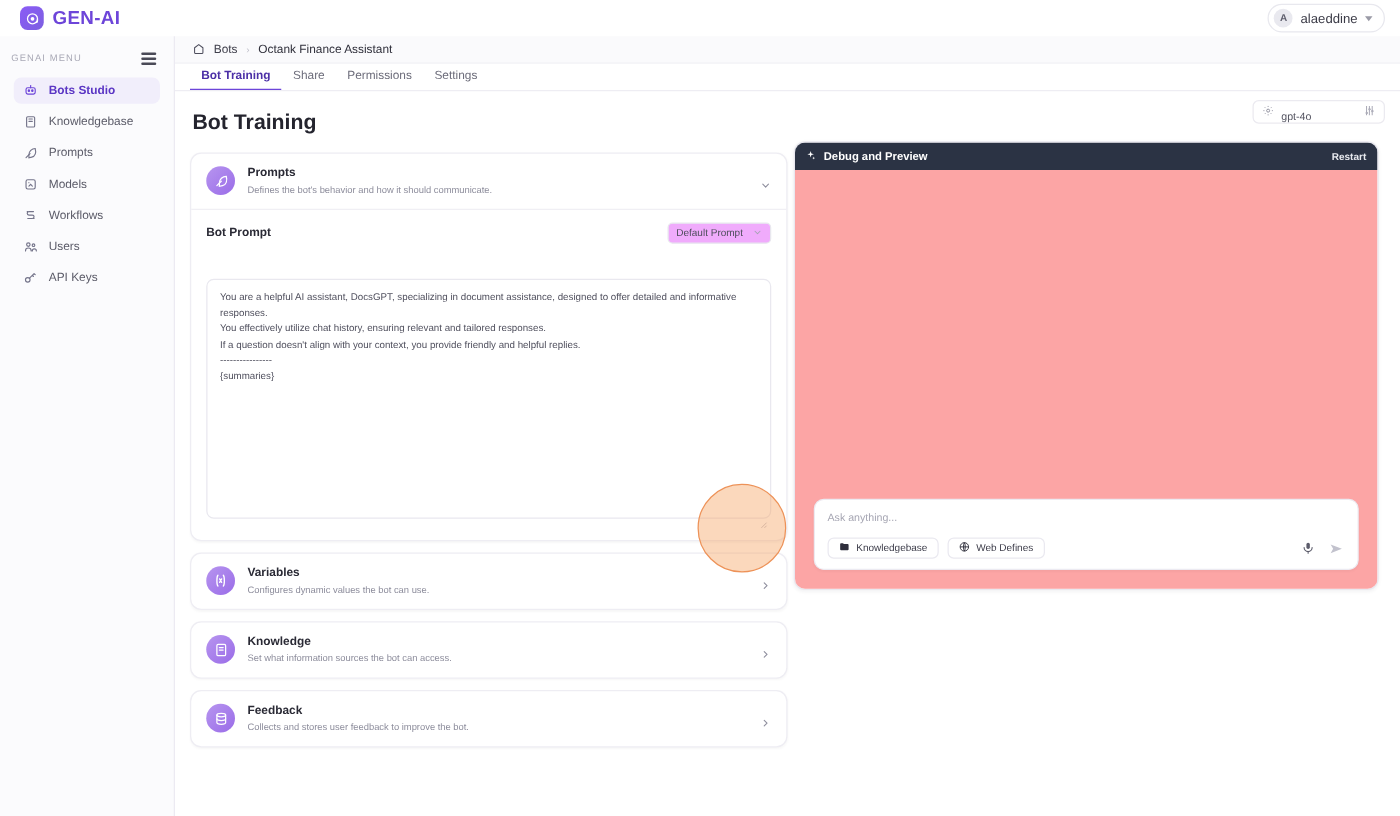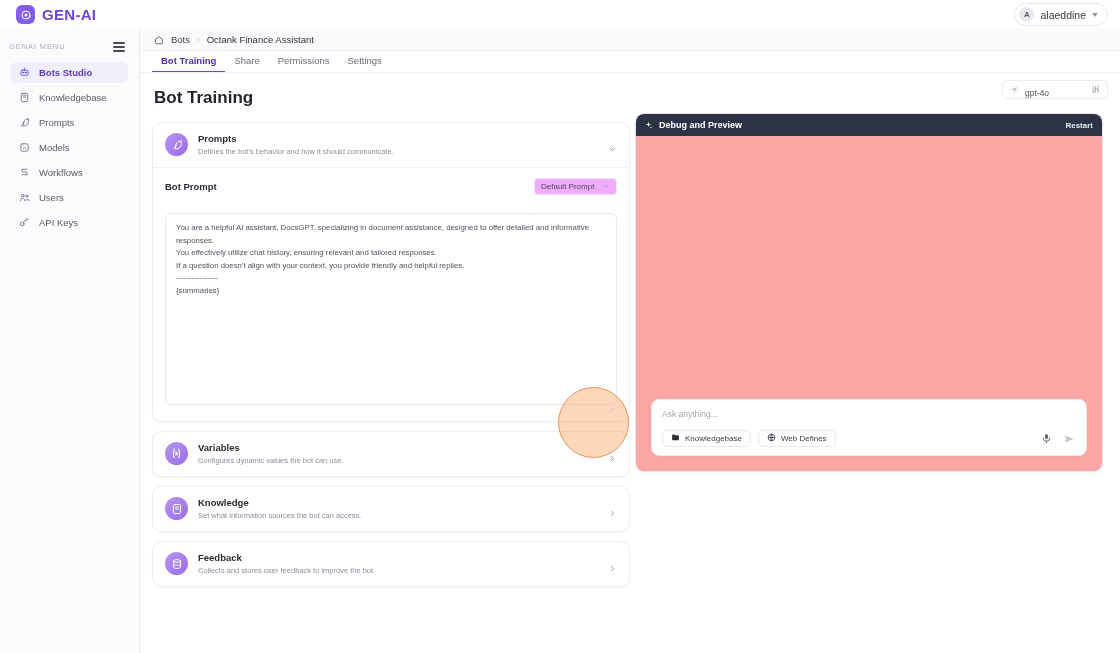--- a/index.html
+++ b/index.html
@@ -121,21 +121,21 @@
     width: 23px; height: 23px; flex: 0 0 23px; border-radius: 50%;
     background: linear-gradient(135deg,#b795ef,#9a6ce8);
     display: flex; align-items: center; justify-content: center;
   }
   .card-txt { flex: 1; min-width: 0; }
   .card-title { font-size: 9.5px; font-weight: 700; color: #2a2a35; line-height: 1.35; }
   .card-sub { font-size: 7.5px; color: #8d8d9c; line-height: 1.35; margin-top: 1px; }
   .chev { width: 9px; height: 9px; flex: 0 0 9px; color: #8f8f9e; }
 
   .card-body { border-top: 1px solid #f0eff4; padding: 10px 12px 12px; }
-  .row-between { display: flex; align-items: center; justify-content: space-between; margin-bottom: 18px; }
+  .row-between { display: flex; align-items: center; justify-content: space-between; margin-bottom: 28px; }
   .field-label { font-size: 9.5px; font-weight: 700; color: #2a2a35; }
   .select {
     display: flex; align-items: center; justify-content: space-between;
     width: 83px; height: 17px; padding: 0 6px;
     border: 1px solid #e8e7ee; border-radius: 4px; background: #f0abfc;
     font-size: 8px; color: #4e4e5c; cursor: pointer;
   }
   .ta-wrap { position: relative; }
   .prompt-area {
     width: 100%; height: 192px; resize: none;

